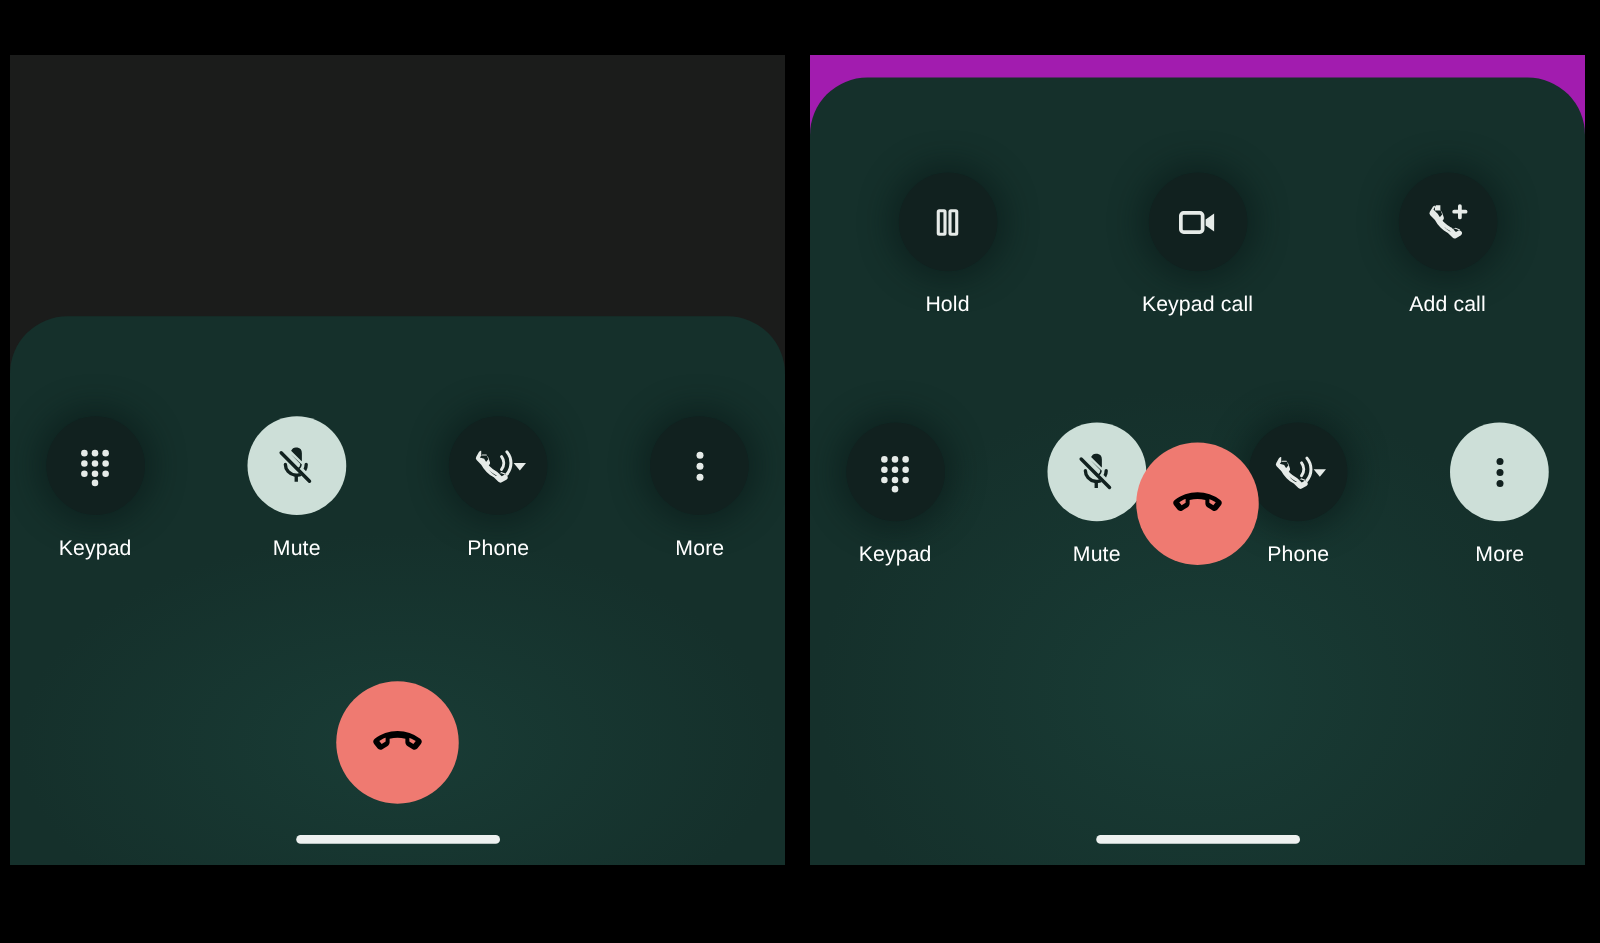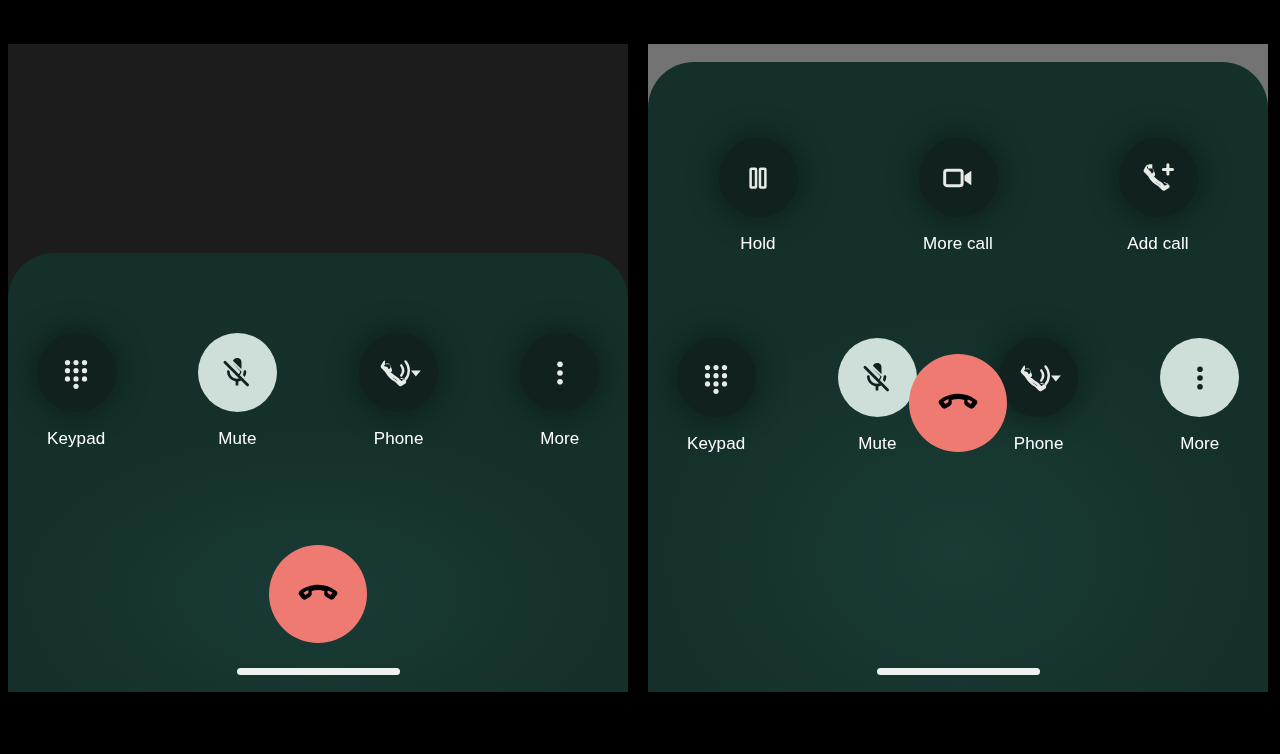--- a/index.html
+++ b/index.html
@@ -22,21 +22,21 @@
     width: 1280px;
     height: 754px;
     background: #000000;
   }
 
   
   .phone {
     position: absolute;
     top: 44px;
     height: 648px;
-    background: #737373;
+    background: #a21caf;
     overflow: hidden;
   }
   #phone-left  { left: 8px;   width: 620px; }
   #phone-right { left: 648px; width: 620px; }
 
   
   .call-info-area {
     position: absolute;
     left: 0; top: 0;
     width: 100%;
@@ -278,21 +278,21 @@
 
         <div class="control-item">
           <div class="control-circle">
             <span>
               <svg width="34" height="34" viewBox="0 0 24 24">
                 <rect class="stroke-light" stroke-width="2.1" x="2.6" y="6.6" width="12.3" height="10.8" rx="1.6"></rect>
                 <path class="glyph-light" d="M16.6 10.3 21.4 6.9v10.2l-4.8-3.4z"></path>
               </svg>
             </span>
           </div>
-          <div class="control-label">More call</div>
+          <div class="control-label">Keypad call</div>
         </div>
 
         <div class="control-item">
           <div class="control-circle">
             <span>
               <svg width="36" height="36" viewBox="0 0 24 24">
                 <path class="glyph-light" d="M5.3 3.1c-.5 0-1 .3-1.25.75L2.6 6.3a1.55 1.55 0 0 0 .2 1.85l2.5 2.5c1.55 2.9 4 5.35 6.9 6.9l2.5 2.5c.5.5 1.2.6 1.8.3l2.5-1.45c.5-.3.75-.8.75-1.3 0-.55-.35-1.05-.85-1.25l-2.7-1a1.45 1.45 0 0 0-1.45.3l-1.35 1.15a12.6 12.6 0 0 1-4.85-4.85l1.15-1.35c.35-.4.45-.95.3-1.45l-1-2.7c-.2-.55-.7-.85-1.25-.85H5.3zm2.9 2.05.95 2.6-1.95 2.3.3.7a14.5 14.5 0 0 0 5.7 5.7l.7.3 2.3-1.95 2.6.95-2.3 1.35-2.4-2.4-.4-.2a16.5 16.5 0 0 1-6.6-6.6l-.2-.4-2.4-2.4 1.35-2.3h2.35z"></path>
                 <path class="stroke-light" stroke-width="2" stroke-linecap="round" d="M18.6 3.2v6.1M15.55 6.25h6.1"></path>
               </svg>
             </span>

